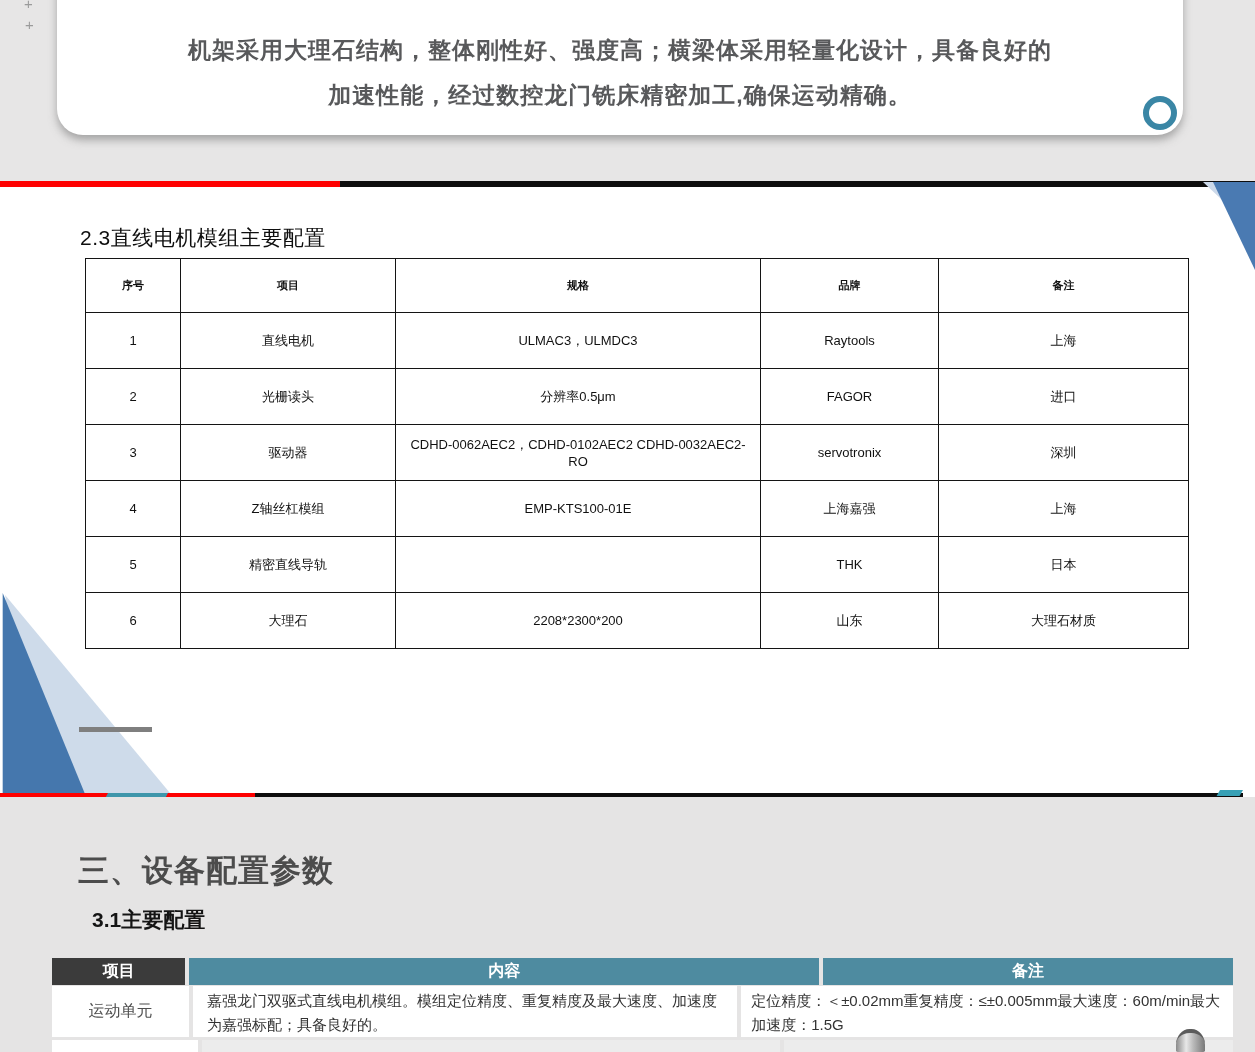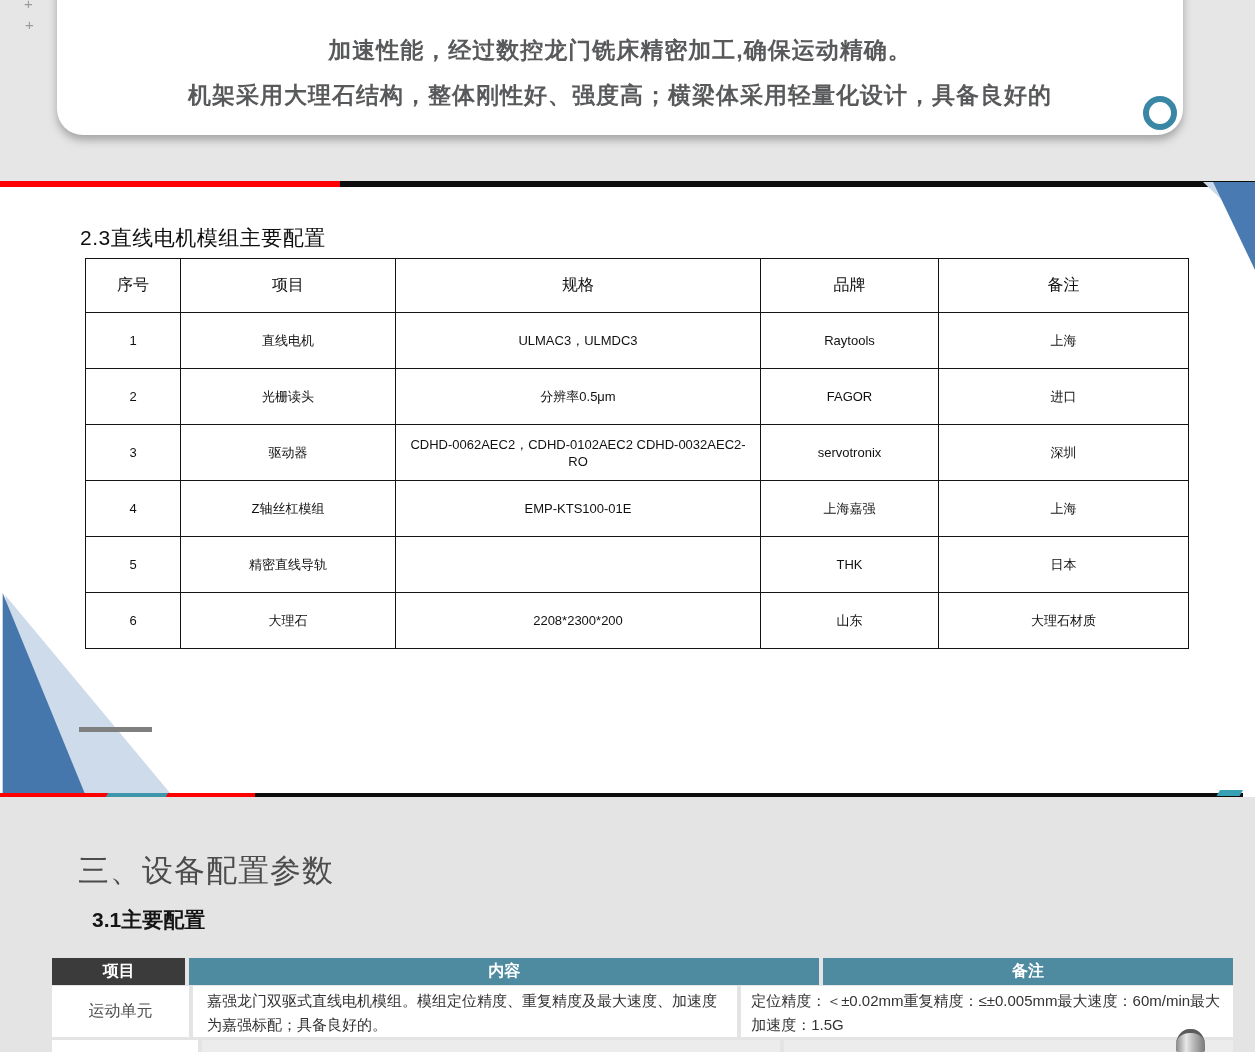--- a/index.html
+++ b/index.html
@@ -41,26 +41,26 @@
   .tri-dark-bl{position:absolute;left:0;top:593px;width:90px;height:200px;background:#4577ad;
                clip-path:polygon(3% 0,94% 100%,3% 100%);}
   .gray-dash{position:absolute;left:79px;top:727px;width:73px;height:5px;background:#7f7f7f;}
 
   
   .title23{position:absolute;left:80px;top:224px;font-size:21px;color:#0e0e0e;letter-spacing:.5px;}
   table.spec{position:absolute;left:85px;top:258px;border-collapse:collapse;table-layout:fixed;
              width:1103px;font-size:13px;color:#111;}
   table.spec th,table.spec td{border:1px solid #141414;text-align:center;vertical-align:middle;
              padding:2px 6px;background:#fff;word-wrap:break-word;}
-  table.spec th{height:54px;font-weight:normal;font-size:16px;}
+  table.spec th{height:54px;font-weight:bold;font-size:11px;}
   table.spec td{height:56px;}
 
   
   .bottom-band{position:absolute;left:0;top:797px;width:1255px;height:255px;background:#e5e4e4;}
-  .heading3{position:absolute;left:78px;top:850px;font-size:31px;color:#4c4c4c;font-weight:400;letter-spacing:1px;}
+  .heading3{position:absolute;left:78px;top:850px;font-size:31px;color:#4c4c4c;font-weight:700;letter-spacing:1px;}
   .subheading3{position:absolute;left:92px;top:906px;font-size:21px;color:#141414;font-weight:600;}
 
   .cfg-table{position:absolute;left:52px;top:958px;width:1181px;}
   .cfg-row{display:flex;gap:4px;}
   .cfg-h{height:27px;color:#ffffff;font-weight:bold;font-size:16px;display:flex;align-items:center;justify-content:center;}
   .cfg-h.c1{width:146px;background:#3b3b3b;}
   .cfg-h.c2{width:690px;background:#4e8ba0;}
   .cfg-h.c3{width:449px;background:#4e8ba0;}
   .cfg-r1{margin-top:1px;height:51px;}
   .cfg-r1 .cell{background:#ffffff;font-size:15px;color:#333;}
@@ -80,22 +80,22 @@
 </head>
 <body>
 
 <div id="stage">
 
   <div class="top-band">
     <span class="plus-mark" style="left:24px;top:-4px;">+</span>
     <span class="plus-mark" style="left:25px;top:17px;">+</span>
     <div class="card">
       <div class="card-text">
+        <div>机架采用大理石结构，整体刚性好、强度高；横梁体采用轻量化设计，具备良好的</div>
         <div>加速性能，经过数控龙门铣床精密加工,确保运动精确。</div>
-        <div>机架采用大理石结构，整体刚性好、强度高；横梁体采用轻量化设计，具备良好的</div>
       </div>
     </div>
     <div class="ring"></div>
   </div>
 
   <div class="bar div1-red"></div>
   <div class="bar div1-black"></div>
 
   <div class="page-white"></div>
 

